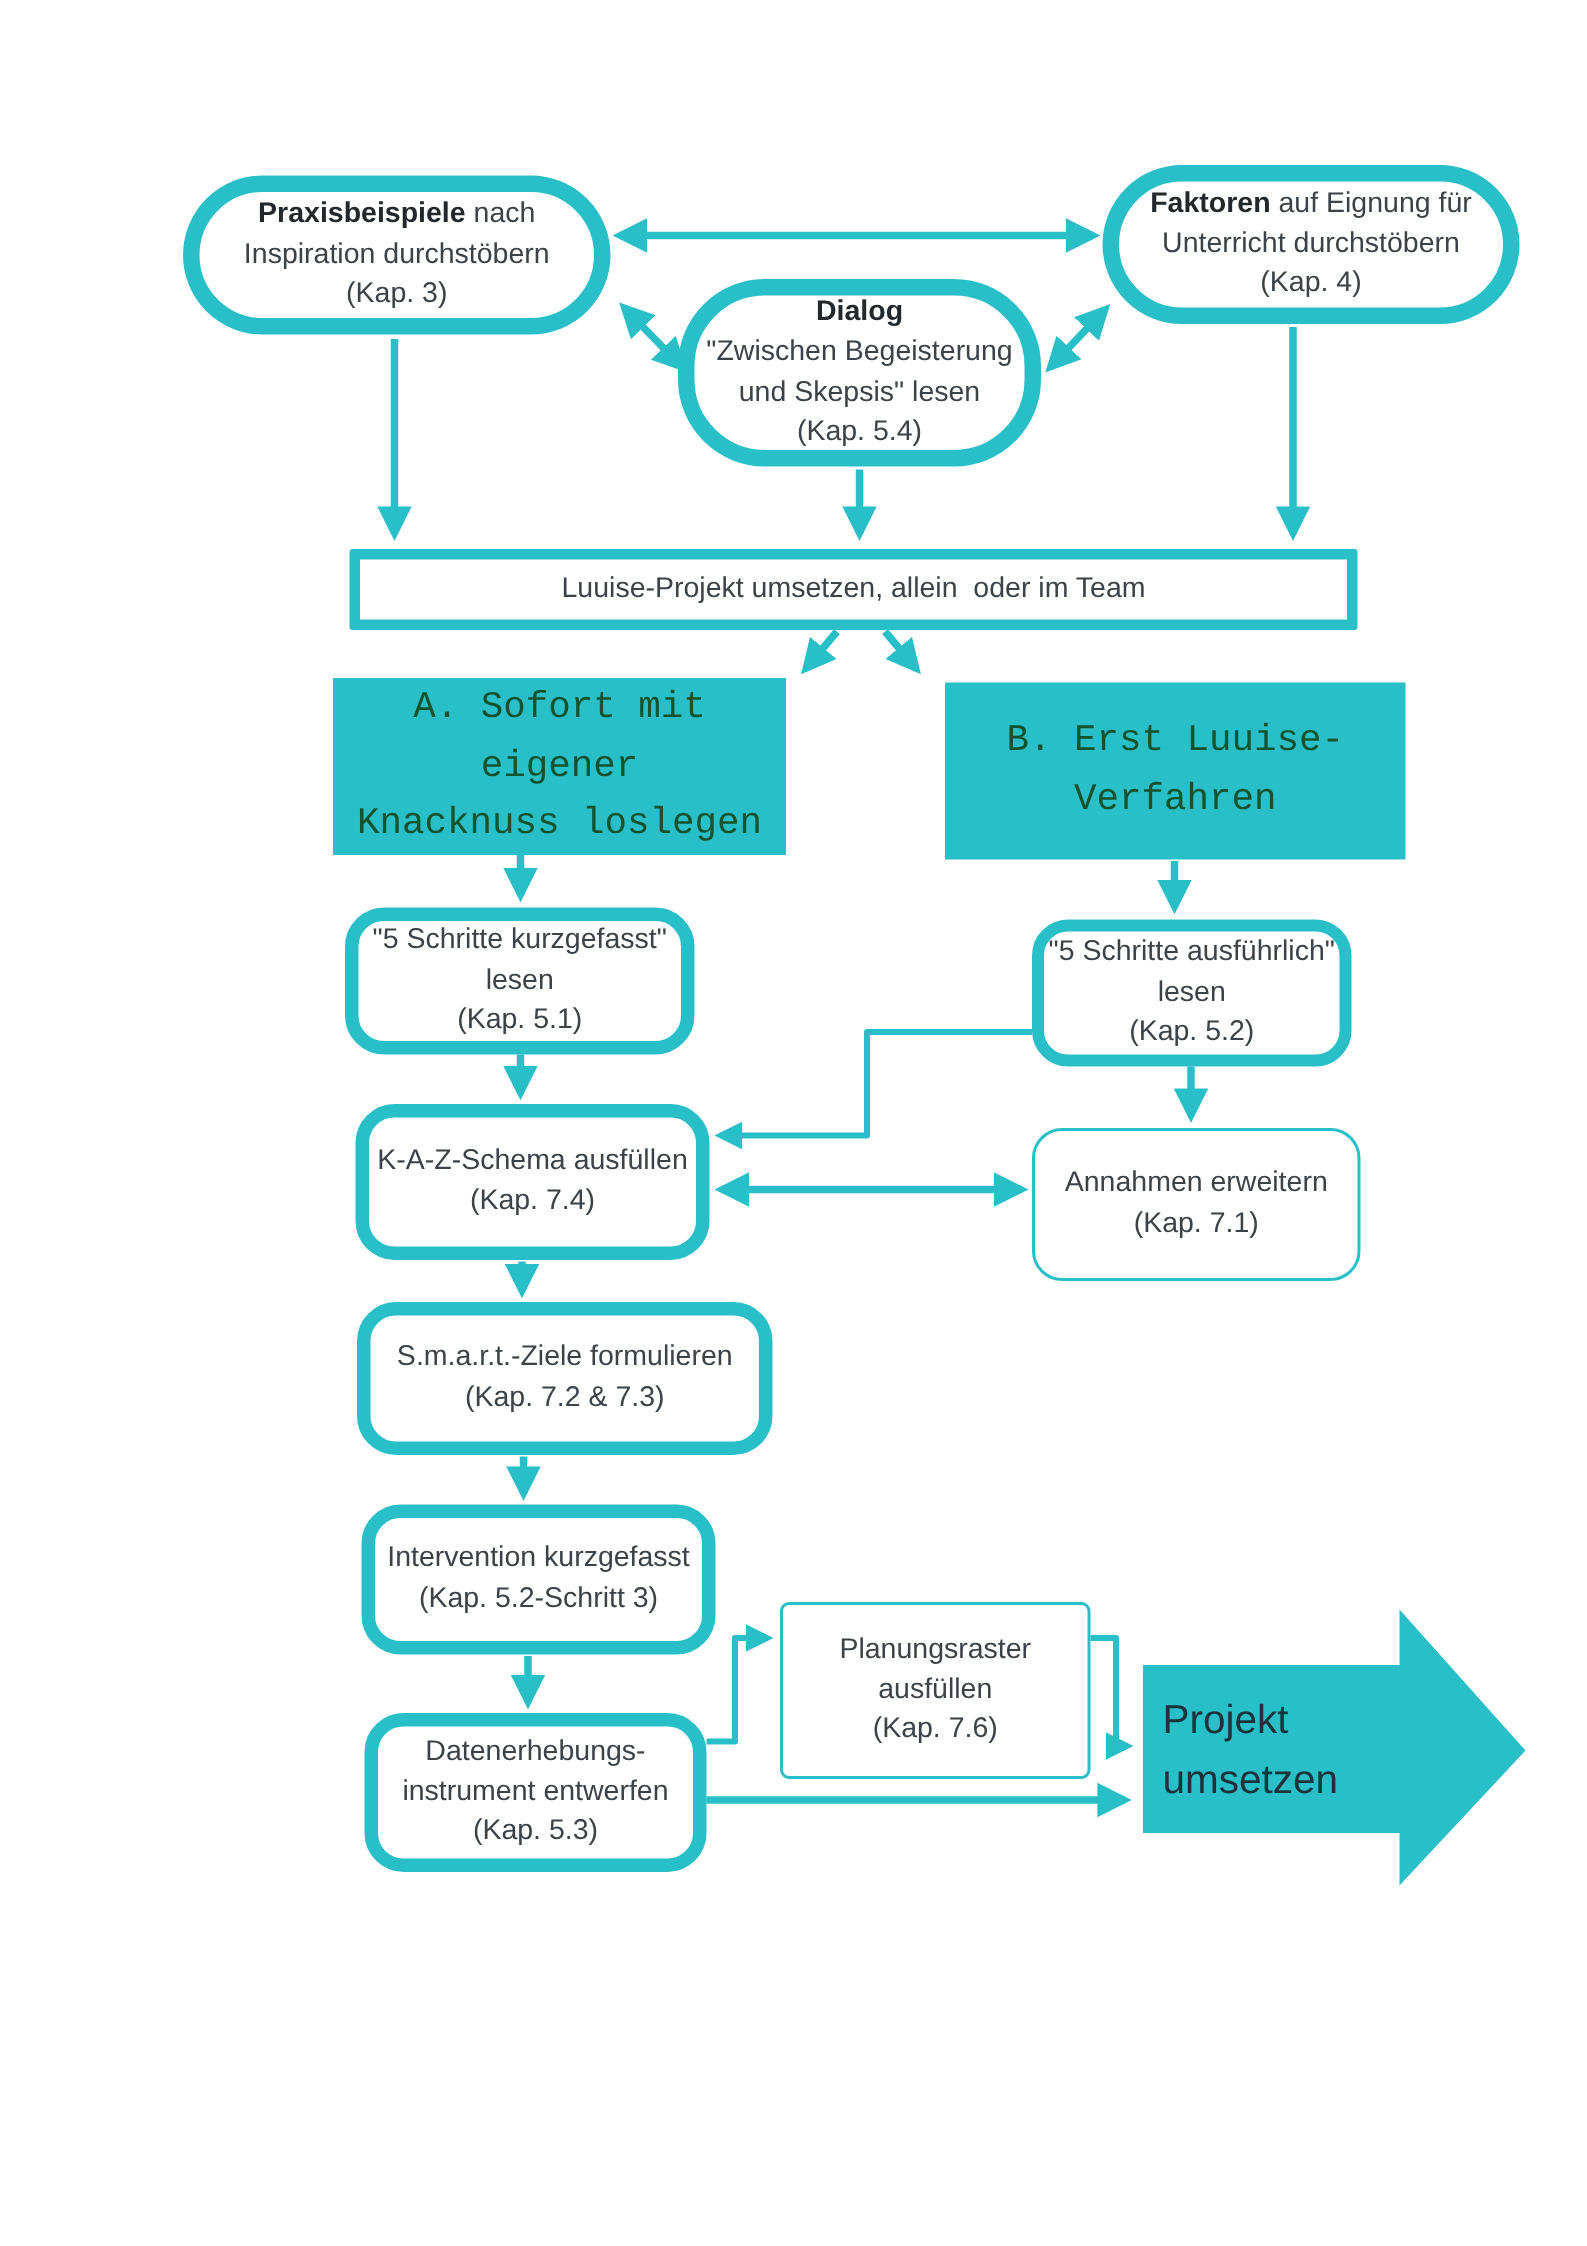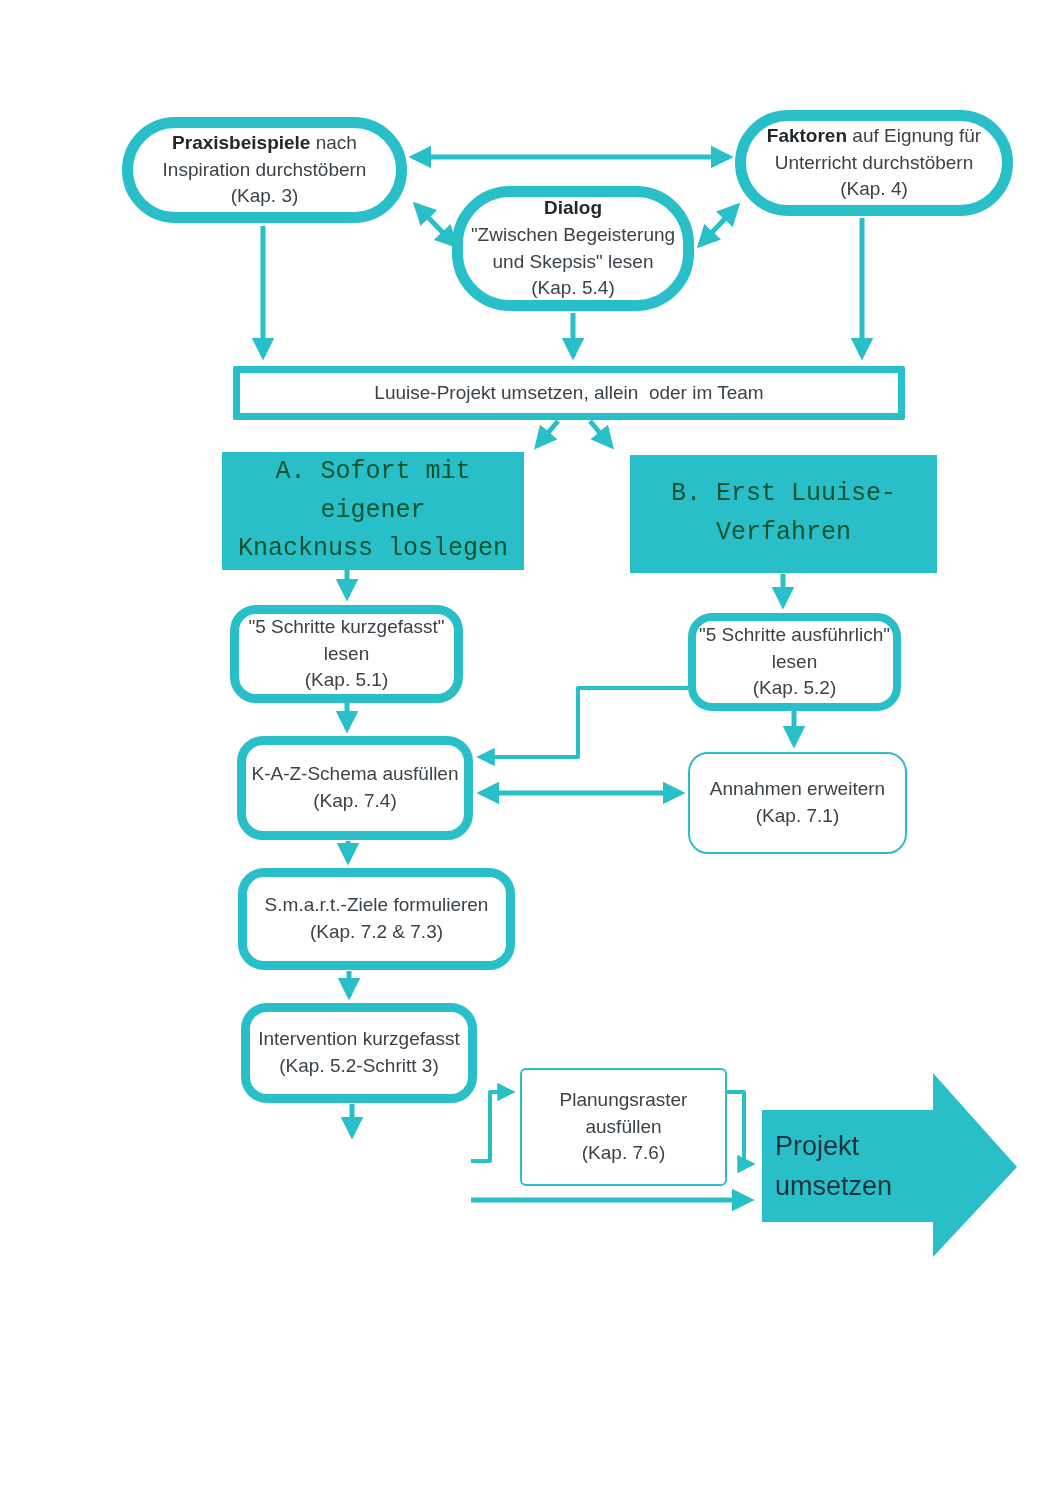--- a/index.html
+++ b/index.html
@@ -109,20 +109,25 @@
   <div class="node step-thick" style="left:238px;top:868px;width:277px;height:102px">
     <div>S.m.a.r.t.-Ziele formulieren</div>
     <div>(Kap. 7.2 &amp; 7.3)</div>
   </div>
 
   <div class="node step-thick" style="left:241px;top:1003px;width:236px;height:100px">
     <div>Intervention kurzgefasst</div>
     <div>(Kap. 5.2-Schritt 3)</div>
   </div>
 
+  <div class="node step-thick" style="left:243px;top:1142px;width:228px;height:106px">
+    <div>Datenerhebungs-</div>
+    <div>instrument entwerfen</div>
+    <div>(Kap. 5.3)</div>
+  </div>
 
   <div class="node step-med" style="left:688px;top:613px;width:213px;height:98px">
     <div>"5 Schritte ausführlich"</div>
     <div>lesen</div>
     <div>(Kap. 5.2)</div>
   </div>
 
   <div class="node step-thin" style="left:688px;top:752px;width:219px;height:102px">
     <div>Annahmen erweitern</div>
     <div>(Kap. 7.1)</div>

